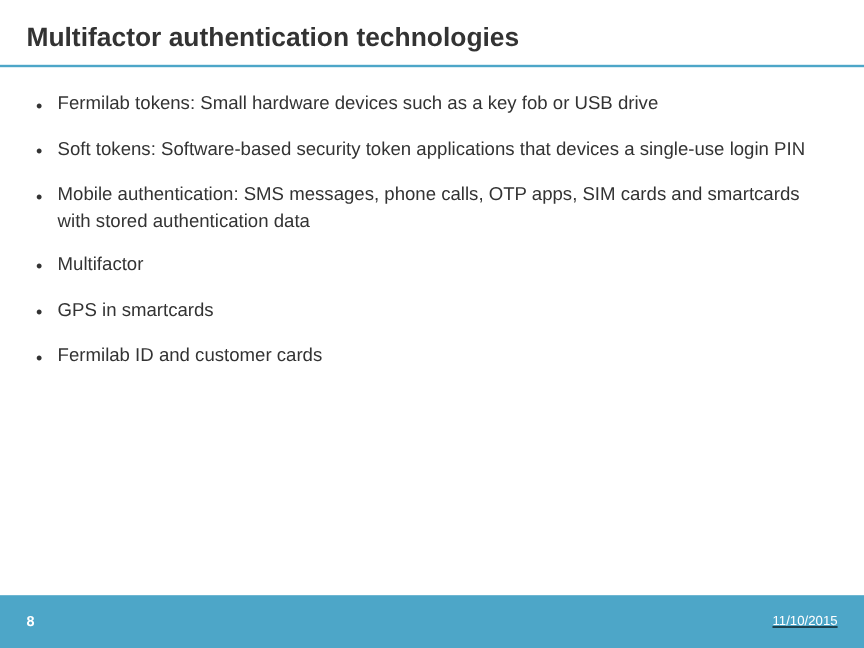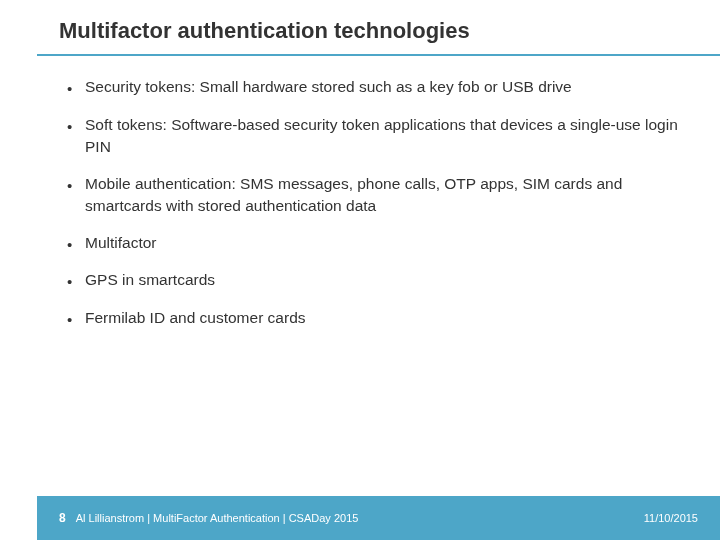--- a/index.html
+++ b/index.html
@@ -17,21 +17,20 @@
       position: relative;
     }
 
     .slide-container {
       width: 720px;
       height: 540px;
       background: #ffffff;
       display: flex;
       flex-direction: column;
       position: relative;
-      padding-left: 37px;
     }
 
     .header {
       padding: 18px 22px 10px 22px;
       border-bottom: 2px solid #4da6c8;
     }
 
     .header-title {
       font-size: 22px;
       font-weight: bold;
@@ -94,20 +93,21 @@
 
     .footer-citation {
       color: #ffffff;
       font-size: 11px;
     }
 
     .footer-right {
       display: flex;
       align-items: center;
       gap: 6px;
+      text-decoration: underline;
     }
 
     .footer-date {
       color: #ffffff;
       font-size: 11px;
     }
 
     .fermilab-logo {
       display: flex;
       align-items: center;
@@ -133,21 +133,21 @@
 
   <div class="header">
     <h1 class="header-title">Multifactor authentication technologies</h1>
   </div>
 
   <div class="content">
     <ul class="bullet-list">
 
     <li>
           <span class="bullet-dot">•</span>
-          <span class="bullet-text">Security tokens: Small hardware stored such as a key fob or USB drive</span>
+          <span class="bullet-text">Fermilab tokens: Small hardware devices such as a key fob or USB drive</span>
         </li>
         <li>
           <span class="bullet-dot">•</span>
           <span class="bullet-text">Soft tokens: Software-based security token applications that devices a single-use login PIN</span>
         </li>
         <li>
           <span class="bullet-dot">•</span>
           <span class="bullet-text">Mobile authentication: SMS messages, phone calls, OTP apps, SIM cards and smartcards with stored authentication data</span>
         </li>
         <li>
@@ -161,20 +161,19 @@
         <li>
           <span class="bullet-dot">•</span>
           <span class="bullet-text">Fermilab ID and customer cards</span>
         </li>
       </ul>
   </div>
 
   <div class="footer">
     <div class="footer-left">
       <span class="footer-page-num">8</span>
-      <span class="footer-citation">Al Lillianstrom | MultiFactor Authentication | CSADay 2015</span>
     </div>
     <div class="footer-right">
       <span class="footer-date">11/10/2015</span>
     </div>
   </div>
 
 </div>
 
 </body></html>

